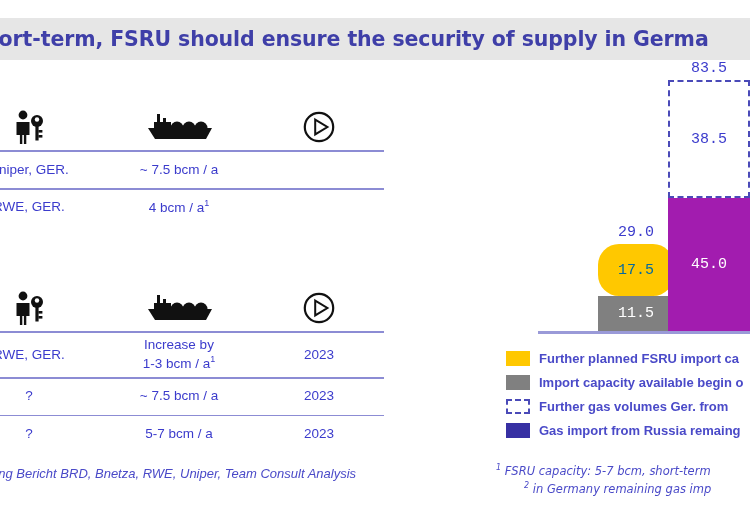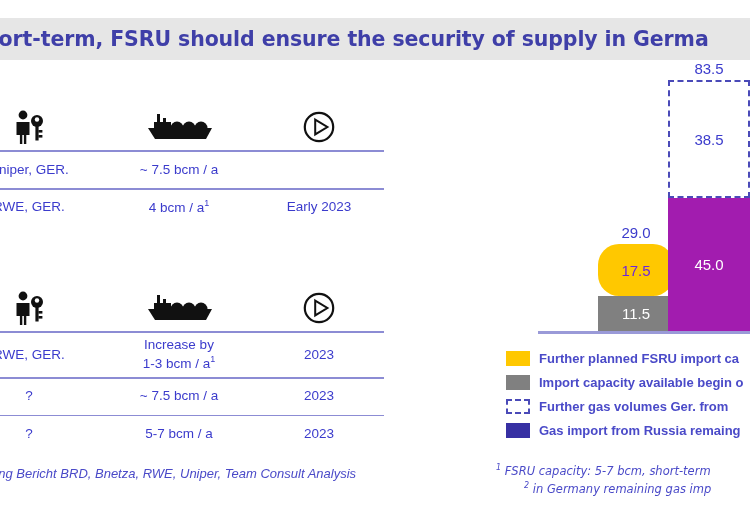--- a/index.html
+++ b/index.html
@@ -96,20 +96,21 @@
     position: absolute;
     left: 18px;
     bottom: 0;
     width: 212px;
     height: 3px;
     background: #9a9ad8;
   }
   .bar-group {
     position: absolute;
     bottom: 3px;
+    font-family: Liberation Mono, monospace;
   }
   #group-1 { left: 58px; width: 76px; padding-left: 20px; }
   #group-2 { left: 148px; width: 82px; }
 
   .total-label {
     position: absolute;
     width: 100%;
     text-align: center;
     font-size: 15px;
     color: #3b3bcc;
@@ -118,21 +119,21 @@
   #total-2 { bottom: 0; margin-bottom: 2px; }
 
   .seg {
     width: 100%;
     display: flex;
     align-items: center;
     justify-content: center;
     box-sizing: border-box;
     font-size: 15px;
   }
-  .seg-yellow { background: #ffc800; color: #6d28d9; border-radius: 21px; }
+  .seg-yellow { background: #ffc800; color: #0369a1; border-radius: 21px; }
   .seg-gray   { background: #808080; color: #ffffff; }
   .seg-blue   { background: #a21caf; color: #ffffff; }
   .seg-dashed {
     background: #ffffff;
     border: 2px dashed #4a4ab8;
     color: #3b3bcc;
   }
 
   
   #legend {
@@ -245,21 +246,20 @@
   <div class="data-row">
     <div class="cell party">Uniper, GER.</div>
     <div class="cell volume">~ 7.5 bcm / a</div>
   </div>
 
   <div class="hrule thin"></div>
 
   <div class="data-row">
     <div class="cell party">RWE, GER.</div>
     <div class="cell volume"><span>4 bcm / a</span><sup>1</sup></div>
-    <div class="cell timing">Early 2023</div>
   </div>
 </div>
 
 <div class="table-block" id="table-block-2">
 
   <div class="icon-row">
     <div class="col-party">
       <span class="icon-person-key">
         <svg width="34" height="36" viewBox="0 0 34 36" aria-hidden="true">
           <circle cx="11" cy="6" r="4.4" fill="#111"></circle>

